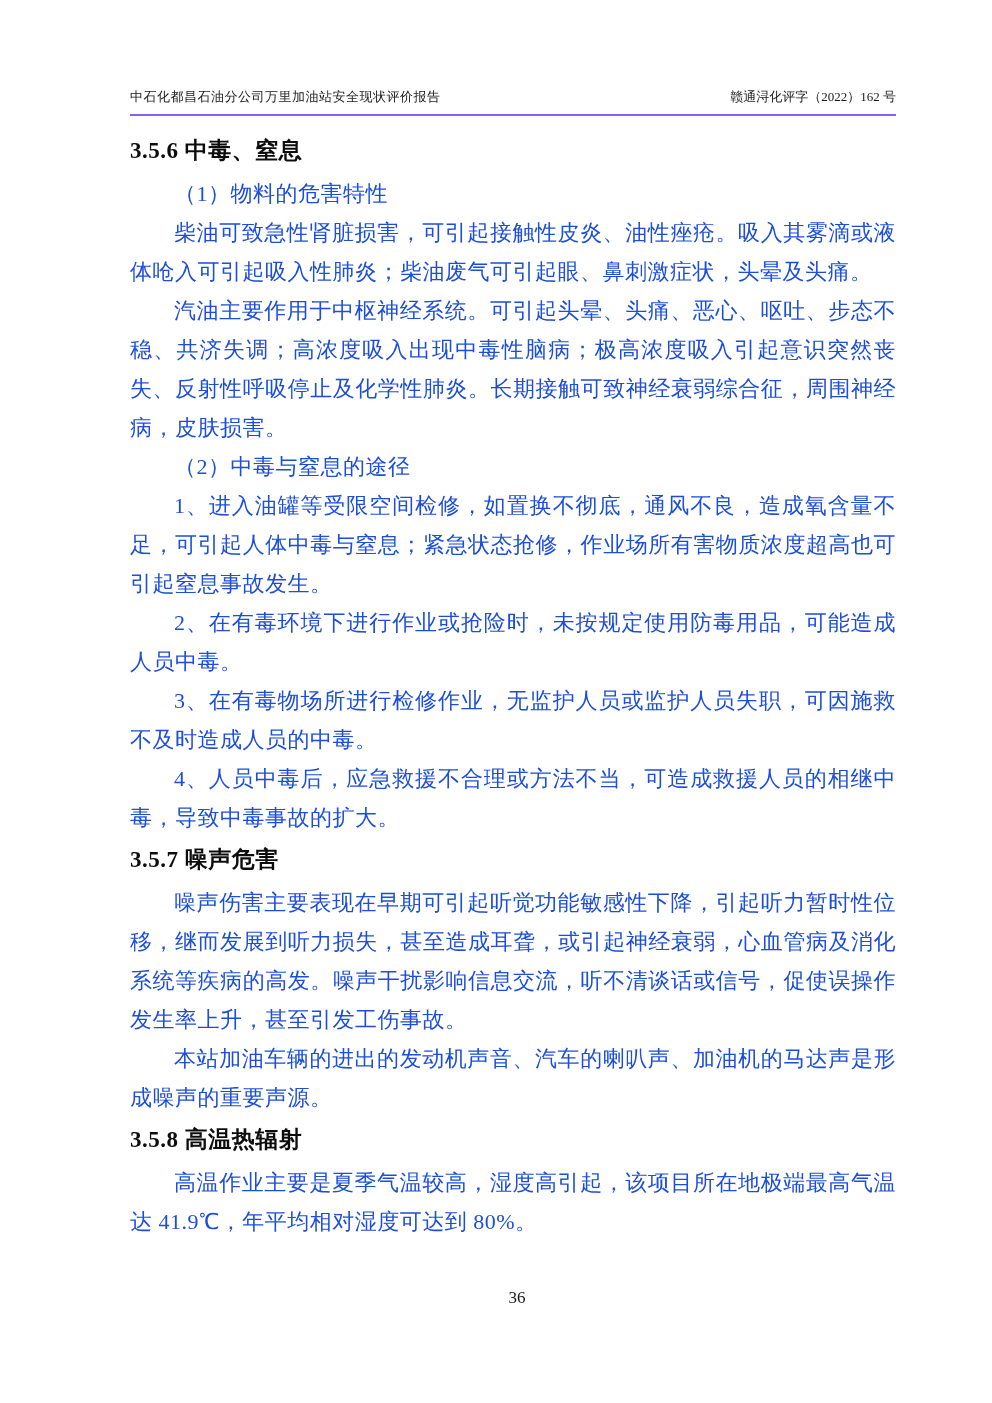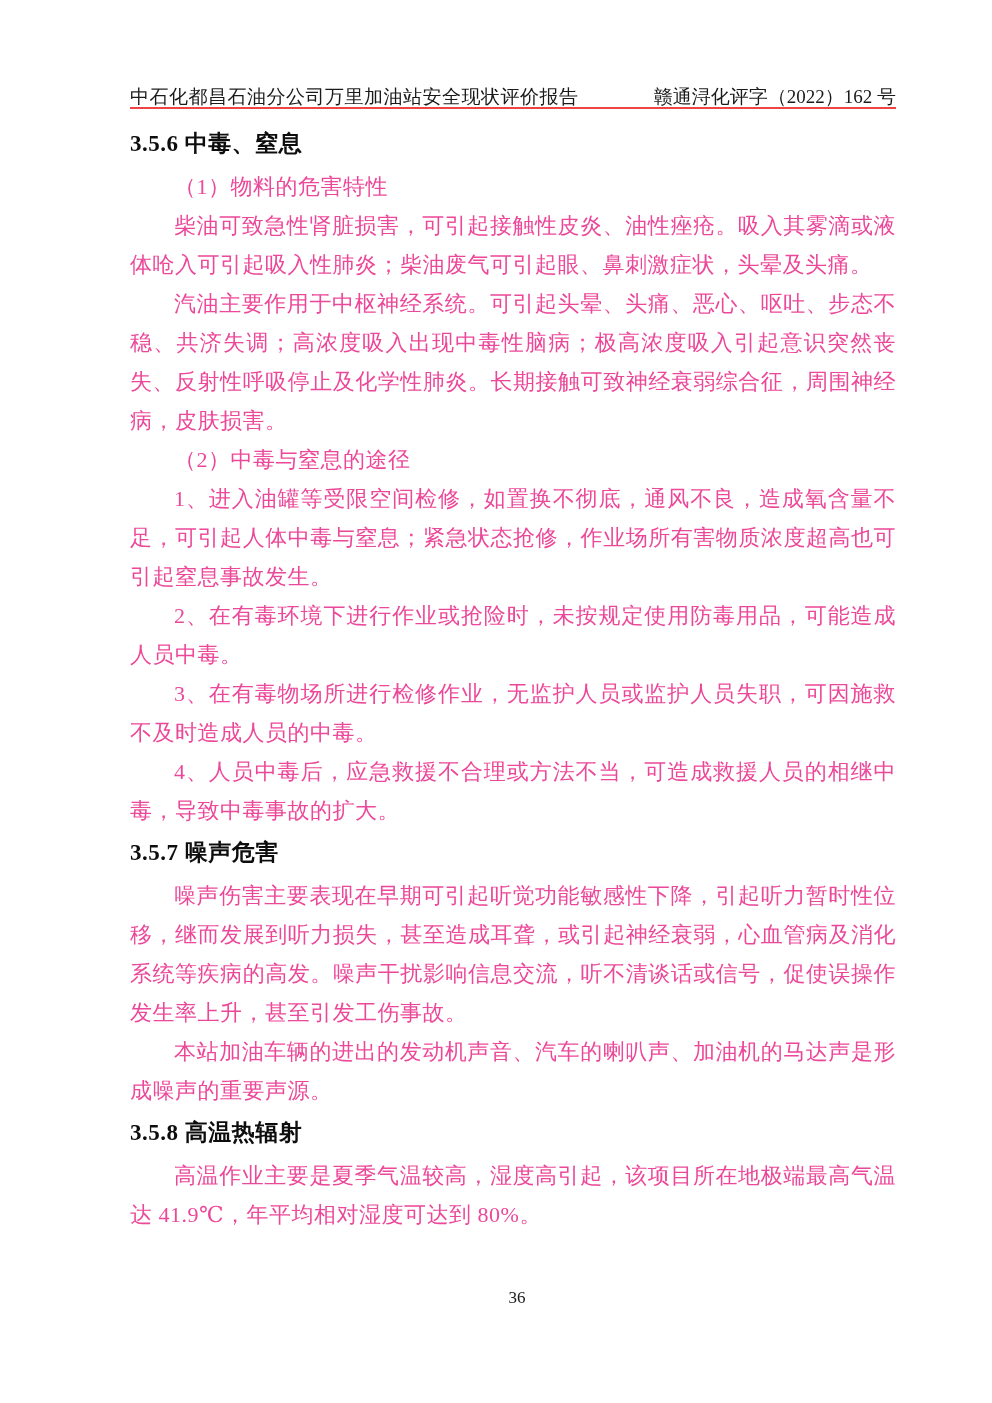--- a/index.html
+++ b/index.html
@@ -20,44 +20,46 @@
   .inner {
     position: absolute;
     left: 130px;
     top: 86px;
     width: 766px;
   }
   .page-header {
     display: flex;
     justify-content: space-between;
     align-items: flex-end;
-    font-size: 19px;
+    font-size: 13px;
     line-height: 21px;
-    border-bottom: 2px solid #ef4444;
+    padding-bottom: 7px;
+    border-bottom: 2px solid #8b5cf6;
     white-space: nowrap;
   }
   .page-header .hdr-left { letter-spacing: 0.5px; }
   .page-header .hdr-strong { font-weight: normal; }
   h2.section-heading {
     margin: 0;
     font-size: 23px;
     line-height: 46px;
     font-weight: bold;
     color: #0d0d0d;
     letter-spacing: 0.5px;
   }
   h2.section-heading.first { margin-top: 12px; }
   p.body-para {
     margin: 0;
     font-size: 22px;
     line-height: 39px;
     text-indent: 2em;
     text-align: justify;
     letter-spacing: 0.5px;
-    color: #ec4899;
+    color: #1d4ed8;
+    font-family: Liberation Serif, serif;
   }
   .page-footer {
     position: absolute;
     left: 0;
     top: 1288px;
     width: 100%;
     text-align: center;
     font-size: 17px;
     color: #1a1a1a;
     padding-left: 42px;

